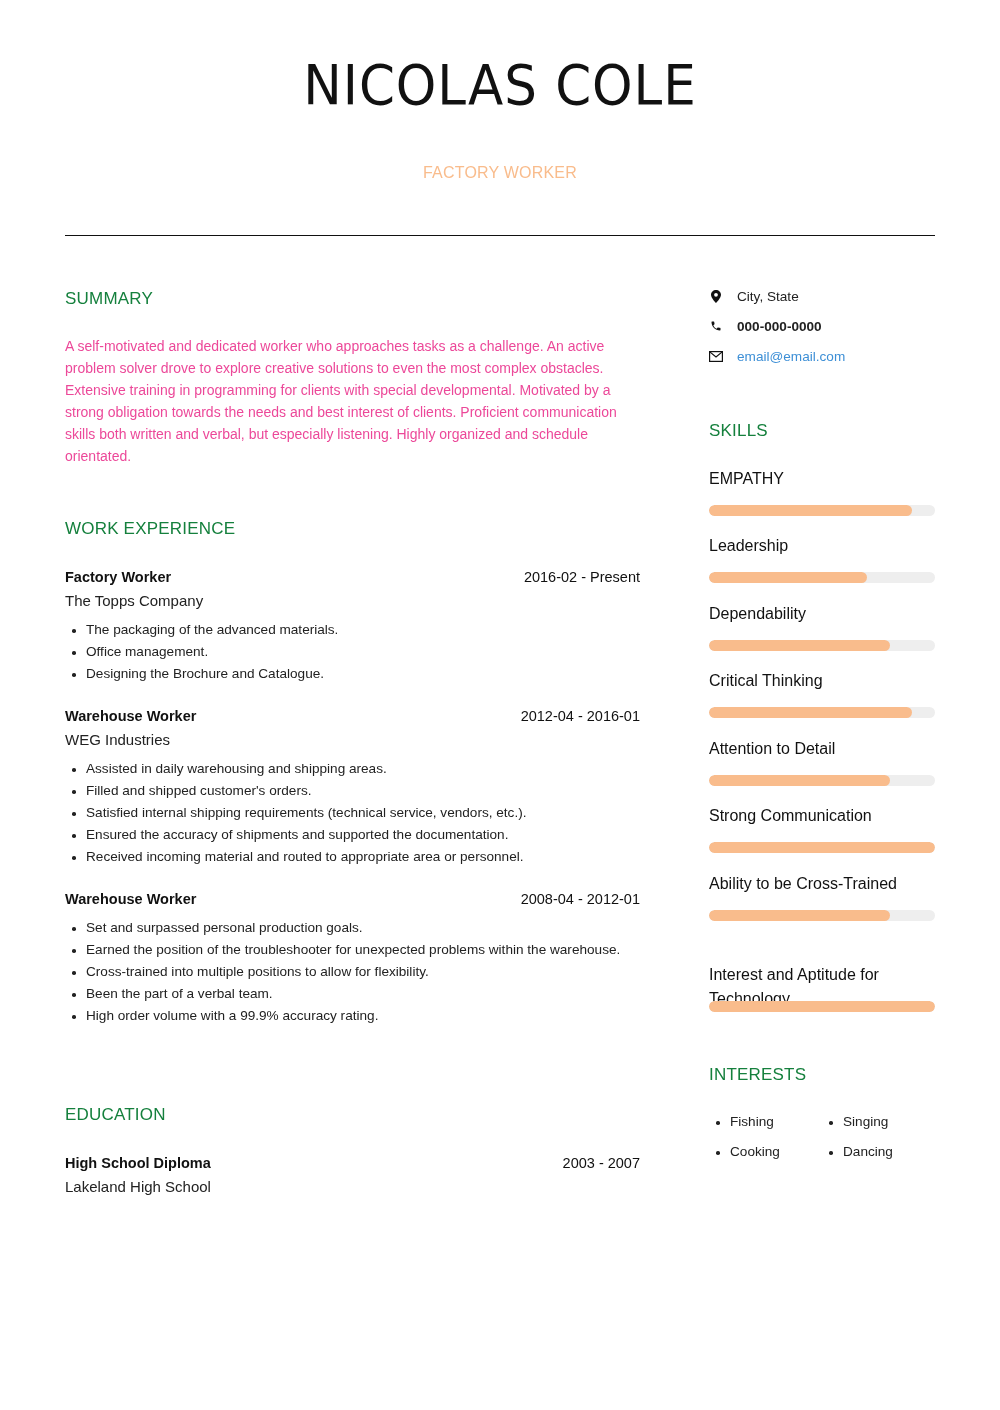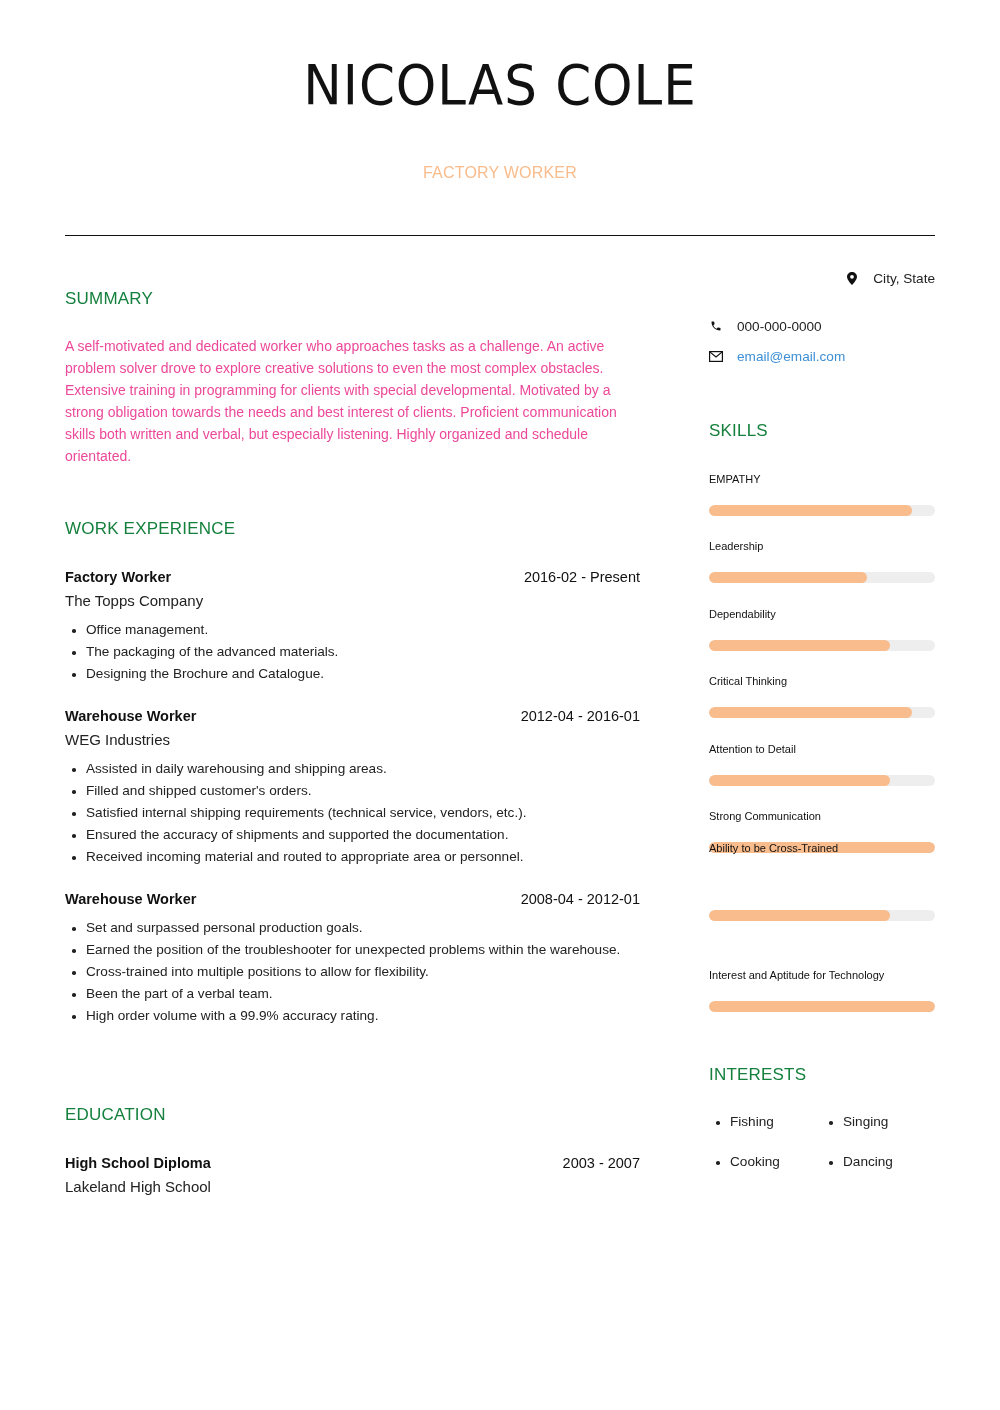--- a/index.html
+++ b/index.html
@@ -36,25 +36,25 @@
   .job-bullets { list-style: none; margin-top: 6px; }
   .job-bullets li { position: relative; padding-left: 21px; font-size: 13.6px; line-height: 22px; color: #222; }
   .job-bullets li::before { content: ""; position: absolute; left: 7px; top: 10px; width: 3.5px; height: 3.5px; border-radius: 50%; background: #222; }
 
   .contact { position: absolute; left: 0; width: 226px; height: 20px; display: flex; align-items: center; font-size: 13.6px; }
   .contact .icon { width: 14px; height: 14px; margin-right: 14px; display: flex; align-items: center; justify-content: center; }
   .contact .icon svg { display: block; }
   .contact-text { color: #222; }
   .contact-link { color: #3d8fd6; text-decoration: none; }
 
-  .skill-label { position: absolute; left: 0; width: 226px; font-size: 11px; line-height: 24px; color: #111; }
+  .skill-label { position: absolute; left: 0; width: 226px; font-size: 16px; line-height: 24px; color: #111; }
   .skill-bar { position: absolute; left: 0; width: 226px; height: 11px; background: #EEEEEE; border-radius: 6px; overflow: hidden; }
   .skill-fill { height: 100%; background: #F9BC8C; border-radius: 6px; }
 
-  .interests { position: absolute; left: 0; top: 1111px; width: 226px; display: grid; grid-template-columns: 113px 113px; row-gap: 18px; }
+  .interests { position: absolute; left: 0; top: 1111px; width: 226px; display: grid; grid-template-columns: 113px 113px; row-gap: 8px; }
   .interest { position: relative; padding-left: 21px; font-size: 13.6px; line-height: 22px; color: #222; }
   .interest::before { content: ""; position: absolute; left: 7px; top: 10px; width: 3.5px; height: 3.5px; border-radius: 50%; background: #222; }
 </style>
 </head>
 <body>
 
 <div class="name">NICOLAS COLE</div>
 <div class="title">FACTORY WORKER</div>
 <div class="divider"></div>
 
@@ -64,22 +64,22 @@
 
   <div class="section-heading" style="top:519px;">WORK EXPERIENCE</div>
 
   <div class="job" style="top:565px;">
     <div class="job-head">
       <span class="job-role">Factory Worker</span>
       <span class="job-date">2016-02 - Present</span>
     </div>
     <div class="job-company">The Topps Company</div>
     <ul class="job-bullets">
+      <li>The packaging of the advanced materials.</li>
       <li>Office management.</li>
-      <li>The packaging of the advanced materials.</li>
       <li>Designing the Brochure and Catalogue.</li>
     </ul>
   </div>
 
   <div class="job" style="top:704px;">
     <div class="job-head">
       <span class="job-role">Warehouse Worker</span>
       <span class="job-date">2012-04 - 2016-01</span>
     </div>
     <div class="job-company">WEG Industries</div>
@@ -110,29 +110,29 @@
   <div class="job" style="top:1151px;">
     <div class="job-head">
       <span class="job-role">High School Diploma</span>
       <span class="job-date">2003 - 2007</span>
     </div>
     <div class="job-company">Lakeland High School</div>
   </div>
 </div>
 
 <div class="right">
-  <div class="contact" style="top:268px;justify-content:flex-end;">
+  <div class="contact" style="top:286px;">
     <span class="icon">
       <svg width="10" height="13" viewBox="0 0 10 13">
           <path d="M5 0C2.3 0 0 2.1 0 4.8 0 8.2 5 13 5 13s5-4.8 5-8.2C10 2.1 7.7 0 5 0zm0 6.7a1.9 1.9 0 1 1 0-3.8 1.9 1.9 0 0 1 0 3.8z" fill="#111"></path>
         </svg>
     </span>
     <span class="contact-text">City, State</span>
   </div>
-  <div class="contact" style="top:316px;">
+  <div class="contact" style="top:316px;font-weight:bold;">
     <span class="icon">
       <svg width="12" height="12" viewBox="0 0 24 24">
           <path d="M6.6 10.8c1.4 2.8 3.8 5.1 6.6 6.6l2.2-2.2c.3-.3.7-.4 1-.2 1.1.4 2.3.6 3.6.6.6 0 1 .4 1 1V20c0 .6-.4 1-1 1C10.6 21 3 13.4 3 4c0-.6.4-1 1-1h3.5c.6 0 1 .4 1 1 0 1.3.2 2.5.6 3.6.1.3 0 .7-.2 1L6.6 10.8z" fill="#111"></path>
         </svg>
     </span>
     <span class="contact-text">000-000-0000</span>
   </div>
   <div class="contact" style="top:346px;">
     <span class="icon">
       <svg width="14" height="11" viewBox="0 0 14 11">
@@ -168,21 +168,21 @@
   <div class="skill-label" style="top:737px;">Attention to Detail</div>
   <div class="skill-bar" style="top:775px;">
       <div class="skill-fill" style="width: 80%;"></div>
     </div>
 
   <div class="skill-label" style="top:804px;">Strong Communication</div>
   <div class="skill-bar" style="top:842px;">
       <div class="skill-fill" style="width: 100%;"></div>
     </div>
 
-  <div class="skill-label" style="top:836px;">Ability to be Cross-Trained</div>
+  <div class="skill-label" style="top:872px;">Ability to be Cross-Trained</div>
   <div class="skill-bar" style="top:910px;">
       <div class="skill-fill" style="width: 80%;"></div>
     </div>
 
   <div class="skill-label" style="top:939px;margin-top:24px;">Interest and Aptitude for Technology</div>
   <div class="skill-bar" style="top:1001px;">
       <div class="skill-fill" style="width: 100%;"></div>
     </div>
 
   <div class="section-heading" style="top:1065px;">INTERESTS</div>

